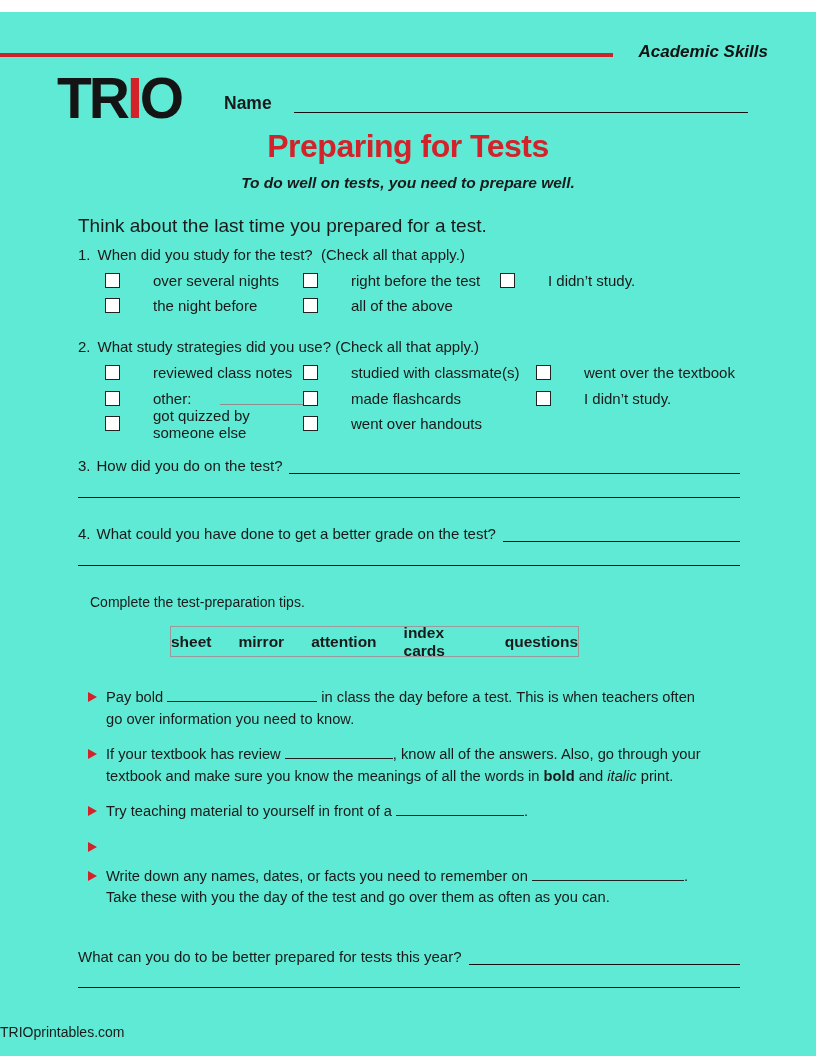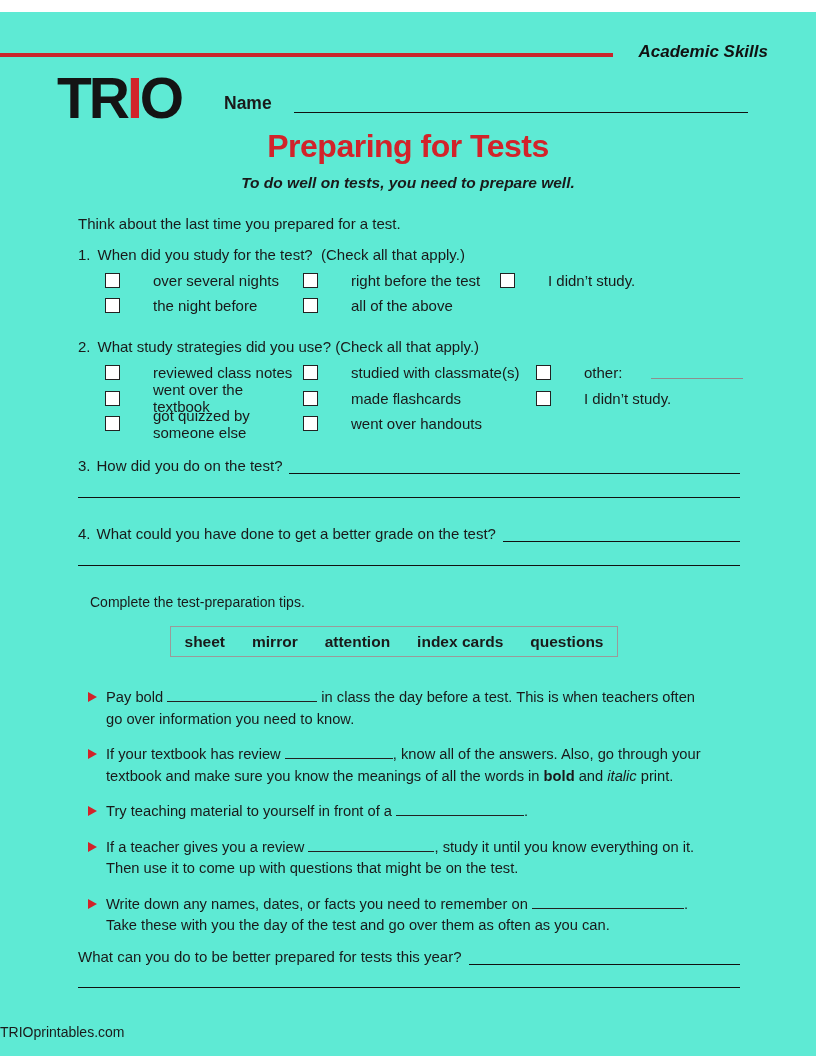--- a/index.html
+++ b/index.html
@@ -39,21 +39,21 @@
   }
   .title {
     position: absolute; left: 0; right: 0; top: 116px;
     text-align: center; font-size: 32px; font-weight: bold;
     color: #d2232a; letter-spacing: -0.5px;
   }
   .subtitle {
     position: absolute; left: 0; right: 0; top: 162px;
     text-align: center; font-size: 15.5px; font-weight: bold; font-style: italic;
   }
-  .intro { position: absolute; left: 78px; top: 203px; font-size: 15px; }
+  .intro { position: absolute; left: 78px; top: 203px; font-size: 19px; }
   .question { position: absolute; left: 78px; display: flex; gap: 7px; font-size: 15px; }
   .q1 { top: 234px; }
   .q2 { top: 326px; }
   .qnum { white-space: nowrap; }
   .opt-grid {
     position: absolute; left: 105px; width: 645px;
     display: grid;
   }
   .grid1 { top: 256px; grid-template-columns: 198px 197px 1fr; grid-auto-rows: 25px; }
   .grid2 { top: 348px; grid-template-columns: 198px 233px 1fr; grid-auto-rows: 25.5px; }
@@ -78,21 +78,21 @@
   .inline-q .fill-line { margin-left: 7px; border-bottom: 1.5px solid #111; margin-bottom: 0; }
   .ans-line {
     position: absolute; left: 78px; right: 76px; height: 16px;
     border-bottom: 1.5px solid #111;
   }
   .q3b { top: 470px; }
   .q4b { top: 538px; }
   .finalb { top: 960px; }
   .tips-intro { position: absolute; left: 90px; top: 582px; font-size: 14px; }
   .word-bank {
-    position: absolute; left: 170px; top: 614px; width: 448px; height: 31px;
+    position: absolute; left: 170px; top: 614px; width: 409px; height: 31px;
     border: 1.3px solid #9a9a9a;
     display: flex; align-items: center; justify-content: center; gap: 27px;
     font-size: 15.5px; font-weight: bold;
   }
   .tips {
     position: absolute; left: 88px; top: 675px; width: 700px;
     display: flex; flex-direction: column; gap: 14px;
   }
   .tip { display: flex; gap: 9px; }
   .tri {
@@ -172,26 +172,26 @@
     <div class="opt">
       <span class="cb"></span>
       <span class="opt-label">reviewed class notes</span>
     </div>
     <div class="opt">
       <span class="cb"></span>
       <span class="opt-label">studied with classmate(s)</span>
     </div>
     <div class="opt">
       <span class="cb"></span>
+      <span class="opt-label">went over the textbook</span>
+    </div>
+    <div class="opt">
+      <span class="cb"></span>
       <span class="opt-label">other:</span>
       <span class="blank-other"></span>
-    </div>
-    <div class="opt">
-      <span class="cb"></span>
-      <span class="opt-label">went over the textbook</span>
     </div>
     <div class="opt">
       <span class="cb"></span>
       <span class="opt-label">made flashcards</span>
     </div>
     <div class="opt">
       <span class="cb"></span>
       <span class="opt-label">I didn’t study.</span>
     </div>
     <div class="opt">
@@ -243,21 +243,20 @@
       <div class="tip-text"><span>If your textbook has review </span><span class="blank blank-2"></span><span>, know all of the answers. Also, go through your</span><br><span>textbook and make sure you know the meanings of all the words in </span><b>bold</b><span> and </span><i>italic</i><span> print.</span></div>
     </div>
 
     <div class="tip">
       <span class="tri"></span>
       <div class="tip-text"><span>Try teaching material to yourself in front of a </span><span class="blank blank-3"></span><span>.</span></div>
     </div>
 
     <div class="tip">
       <span class="tri"></span>
-      <div class="tip-text"><span>If a teacher gives you a review </span><span class="blank blank-4"></span><span>, study it until you know everything on it.</span><br><span>Then use it to come up with questions that might be on the test.</span></div>
     </div>
 
     <div class="tip">
       <span class="tri"></span>
       <div class="tip-text"><span>Write down any names, dates, or facts you need to remember on </span><span class="blank blank-5"></span><span>.</span><br><span>Take these with you the day of the test and go over them as often as you can.</span></div>
     </div>
 
   </div>
 
   <div class="inline-q final-row">

